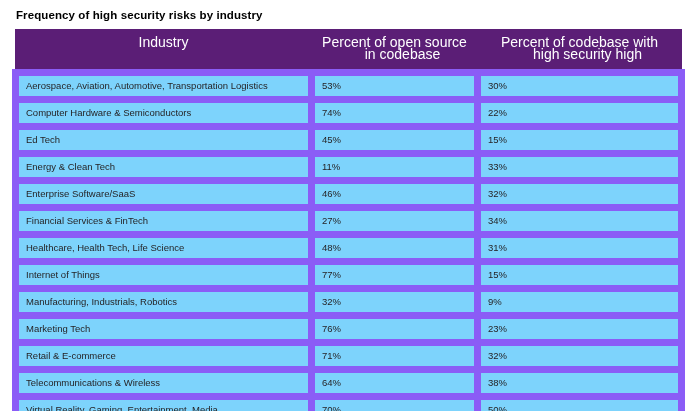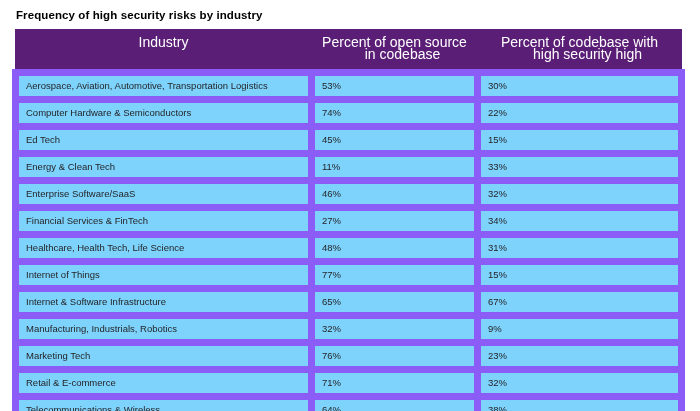--- a/index.html
+++ b/index.html
@@ -130,25 +130,20 @@
         <td>Healthcare, Health Tech, Life Science</td>
         <td>48%</td>
         <td>31%</td>
       </tr>
       <tr>
         <td>Internet of Things</td>
         <td>77%</td>
         <td>15%</td>
       </tr>
       <tr>
-        <td>Internet &amp; Software Infrastructure</td>
-        <td>65%</td>
-        <td>67%</td>
-      </tr>
-      <tr>
         <td>Manufacturing, Industrials, Robotics</td>
         <td>32%</td>
         <td>9%</td>
       </tr>
       <tr>
         <td>Marketing Tech</td>
         <td>76%</td>
         <td>23%</td>
       </tr>
       <tr>

